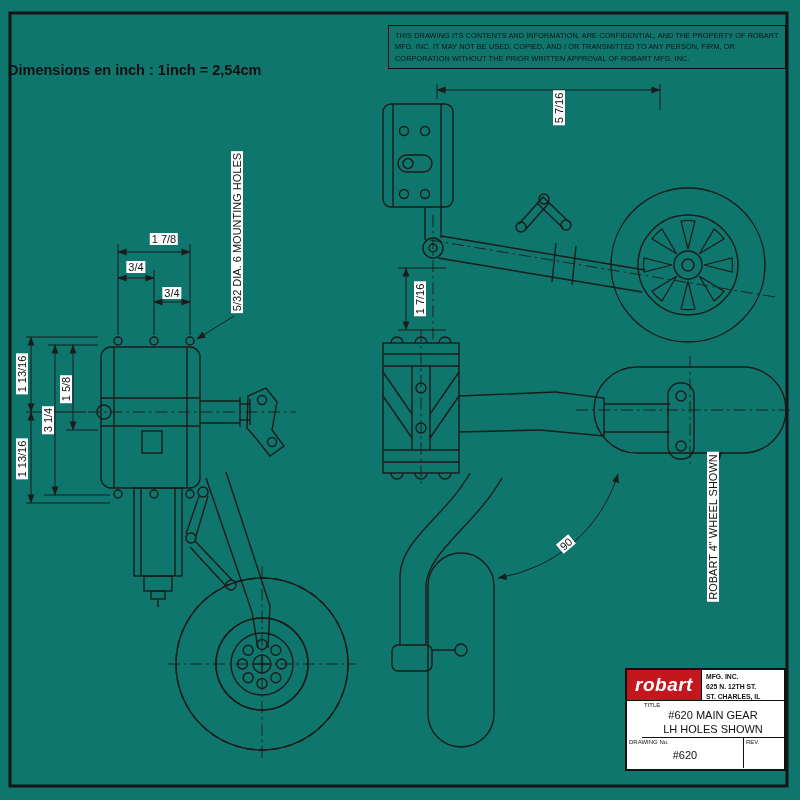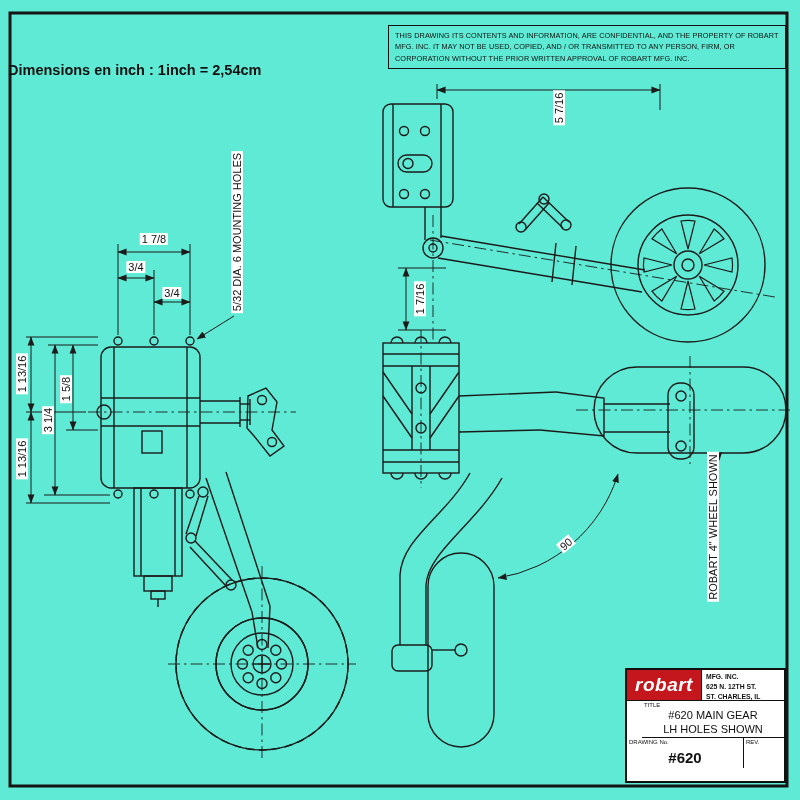--- a/index.html
+++ b/index.html
@@ -1,50 +1,50 @@
 <!DOCTYPE html>
 <html><head>
 <meta charset="utf-8">
 <style>
   html,body{margin:0;padding:0;background:#fff;}
   body{width:800px;height:800px;position:relative;overflow:hidden;
        font-family:"Liberation Sans",sans-serif;color:#111;}
-  .sheet{position:absolute;inset:0;background:#5eead4;}
+  .sheet{position:absolute;inset:0;background:#0f766e;}
   svg{position:absolute;inset:0;}
 
   
   .ln line,.ln path,.ln rect,.ln circle{stroke:var(--line,#1b1b1b);stroke-width:1.4;fill:none;}
   .dim line,.dim path,line.dim,path.dim{stroke-width:1;}
   line.cl{stroke-dasharray:12 4 2.5 4;stroke-width:0.9;}
   #spoke{fill:none;stroke:var(--line,#1b1b1b);stroke-width:1.2;}
 
   
   .dlabel{position:absolute;transform:translate(-50%,-50%);font-size:11px;
           background:#fff;padding:0 2px;white-space:nowrap;z-index:3;}
   .dlabel.rot{transform:translate(-50%,-50%) rotate(-90deg);}
   .dlabel.rot40{transform:translate(-50%,-50%) rotate(-40deg);}
 
   .notice{position:absolute;left:388px;top:25px;width:384px;border:1.6px solid #111;
           padding:4px 6px;font-size:7.3px;line-height:1.55;letter-spacing:.1px;z-index:3;}
   .scale-note{position:absolute;left:8px;top:62px;font-size:14.5px;font-weight:bold;z-index:3;}
 
   
-  .tblock{position:absolute;left:625px;top:668px;width:161px;height:115px;
+  .tblock{position:absolute;left:625px;top:668px;width:161px;height:103px;
           border:2px solid #111;box-sizing:border-box;background:#fff;z-index:4;}
   .tb-row1{display:flex;height:30px;border-bottom:1.5px solid #111;}
   .tb-logo{width:75px;box-sizing:border-box;border-right:1.5px solid #111;
            display:flex;align-items:center;justify-content:center;
            color:#fff;font-style:italic;font-weight:bold;font-size:19px;letter-spacing:.5px;}
   .tb-addr{flex:1;padding:2px 0 0 4px;font-size:6.8px;font-weight:bold;line-height:1.45;}
   .tb-row2{position:relative;height:36px;border-bottom:1.5px solid #111;margin-left:15px;}
   .tb-label{position:absolute;top:1px;left:2px;font-size:6px;}
   .tb-title{text-align:center;font-size:11px;line-height:1.3;padding-top:7px;}
   .tb-row3{display:flex;height:30px;}
   .tb-dno{flex:1;position:relative;border-right:1.5px solid #111;}
-  .tb-dno-val{text-align:center;font-weight:bold;font-size:15px;padding-top:11px;}
+  .tb-dno-val{text-align:center;font-weight:normal;font-size:11px;padding-top:11px;}
   .tb-rev{width:40px;position:relative;}
 </style>
 </head>
 <body>
 
 <div class="sheet" style="--line: #1b1b1b;">
 
   <svg width="800" height="800" viewBox="0 0 800 800">
     <defs>
       <marker id="arr" viewBox="0 0 10 10" refX="9.5" refY="5" markerWidth="9" markerHeight="9" orient="auto-start-reverse">
@@ -250,21 +250,21 @@
 
       <path d="M618,474 A150,150 0 0 1 498,578" marker-start="url(#arr)" marker-end="url(#arr)"></path>
 
       <line x1="714" y1="462" x2="722" y2="452" marker-end="url(#arr)"></line>
     </g>
   </svg>
 
   <div class="notice">THIS DRAWING ITS CONTENTS AND INFORMATION, ARE CONFIDENTIAL, AND THE PROPERTY OF ROBART MFG. INC. IT MAY NOT BE USED, COPIED, AND / OR TRANSMITTED TO ANY PERSON, FIRM, OR CORPORATION WITHOUT THE PRIOR WRITTEN APPROVAL OF ROBART MFG. INC.</div>
   <div class="scale-note">Dimensions en inch : 1inch = 2,54cm</div>
 
-  <div class="dlabel" style="left:154px;top:239px">1 7/8</div>
+  <div class="dlabel" style="left:164px;top:239px">1 7/8</div>
   <div class="dlabel" style="left:136px;top:267px">3/4</div>
   <div class="dlabel" style="left:172px;top:293px">3/4</div>
   <div class="dlabel rot" style="left:237px;top:232px">5/32 DIA. 6 MOUNTING HOLES</div>
   <div class="dlabel rot" style="left:22px;top:374px">1 13/16</div>
   <div class="dlabel rot" style="left:66px;top:389px">1 5/8</div>
   <div class="dlabel rot" style="left:48px;top:420px">3 1/4</div>
   <div class="dlabel rot" style="left:22px;top:459px">1 13/16</div>
   <div class="dlabel rot" style="left:559px;top:108px">5 7/16</div>
   <div class="dlabel rot" style="left:420px;top:299px">1 7/16</div>
   <div class="dlabel rot40" style="left:566px;top:544px">90</div>

